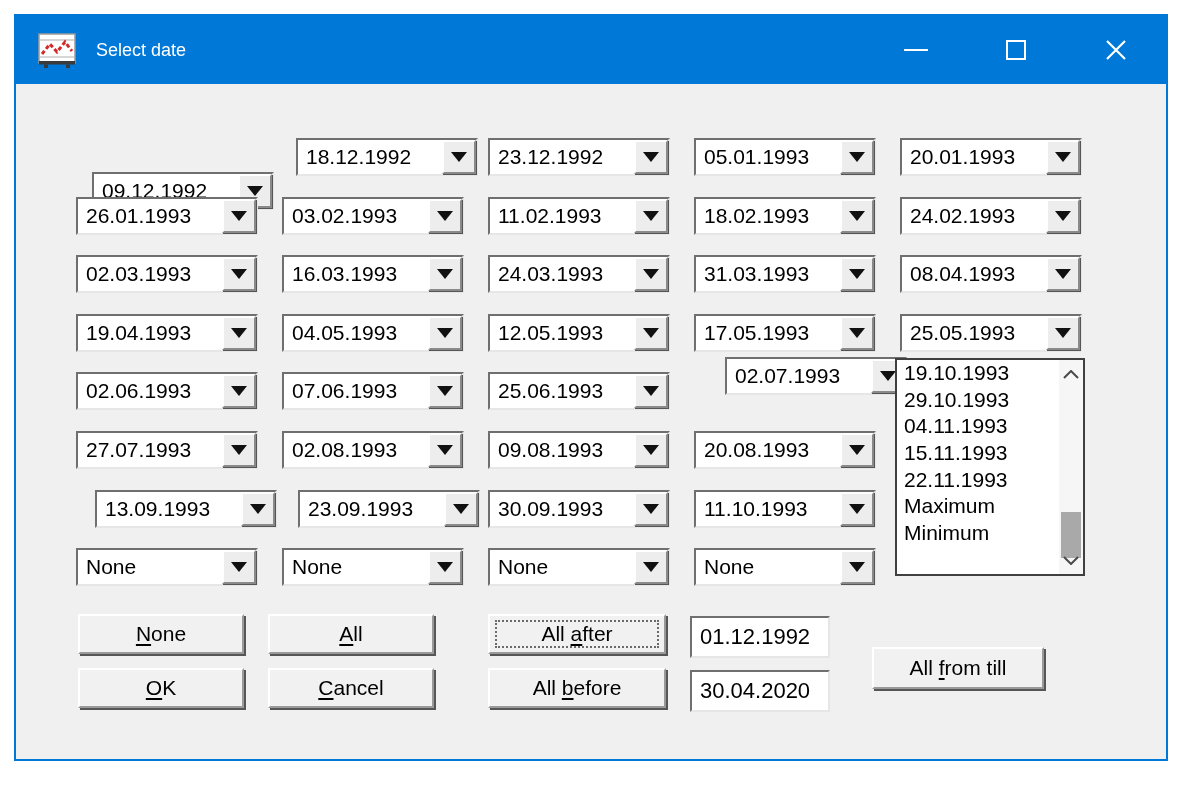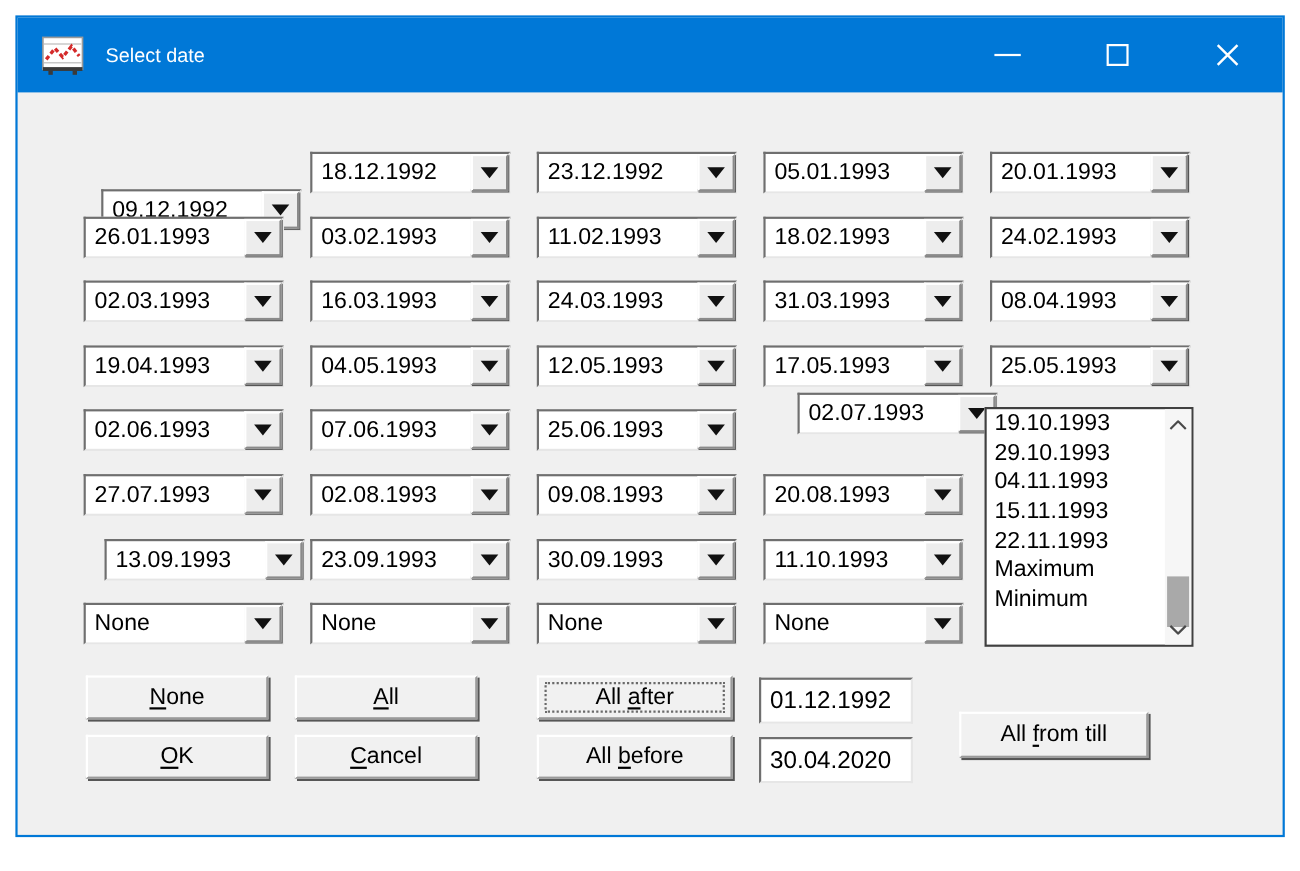--- a/index.html
+++ b/index.html
@@ -54,21 +54,21 @@
   }
   .tri { width:0; height:0; border-left:8px solid transparent;
          border-right:8px solid transparent; border-top:10px solid #111; }
   .field {
     position:absolute; width:140px; height:42px; font-size:22px; color:#000;
     padding-left:8px; font-family:"Liberation Sans", sans-serif;
   }
   
   .droplist {
     position:absolute; left:879px; top:342px; width:190px; height:218px;
-    background:#ffffff; border:2px solid #404040;margin-top:12px;
+    background:#ffffff; border:2px solid #404040;
   }
   .list-items { position:absolute; left:0; top:0; right:24px; bottom:0; overflow:hidden; }
   .list-item { height:26.7px; line-height:26.7px; font-size:21px; padding-left:7px;
                color:#000; white-space:nowrap; }
   .scrollbar { position:absolute; right:0; top:0; bottom:0; width:24px; background:#f6f6f6; }
   .scroll-arrow { position:absolute; left:0; width:24px; height:24px;
                   display:flex; align-items:center; justify-content:center; }
   .scroll-thumb { position:absolute; left:2px; width:20px; top:152px; height:46px; background:#a9a9a9; }
 </style>
 </head>
@@ -102,21 +102,21 @@
     </div>
   </div>
 
   <div>
       <div class="combo" style="left: 76px; top: 122px; margin-top: 34px;">
         <span class="combo-text">09.12.1992</span>
         <span class="combo-btn">
           <i class="tri"></i>
         </span>
       </div>
-      <div class="combo" style="left: 266px; top: 122px; padding-left: 44px;">
+      <div class="combo" style="left: 280px; top: 122px; padding-left: 44px;">
         <span class="combo-text">18.12.1992</span>
         <span class="combo-btn">
           <i class="tri"></i>
         </span>
       </div>
       <div class="combo" style="left: 472px; top: 122px;">
         <span class="combo-text">23.12.1992</span>
         <span class="combo-btn">
           <i class="tri"></i>
         </span>
@@ -270,21 +270,21 @@
         <span class="combo-btn">
           <i class="tri"></i>
         </span>
       </div>
       <div class="combo" style="left: 60px; top: 474px; margin-left: 19px;">
         <span class="combo-text">13.09.1993</span>
         <span class="combo-btn">
           <i class="tri"></i>
         </span>
       </div>
-      <div class="combo" style="left: 266px; top: 474px; padding-left: 32px;">
+      <div class="combo" style="left: 282px; top: 474px; padding-left: 32px;">
         <span class="combo-text">23.09.1993</span>
         <span class="combo-btn">
           <i class="tri"></i>
         </span>
       </div>
       <div class="combo" style="left: 472px; top: 474px;">
         <span class="combo-text">30.09.1993</span>
         <span class="combo-btn">
           <i class="tri"></i>
         </span>

